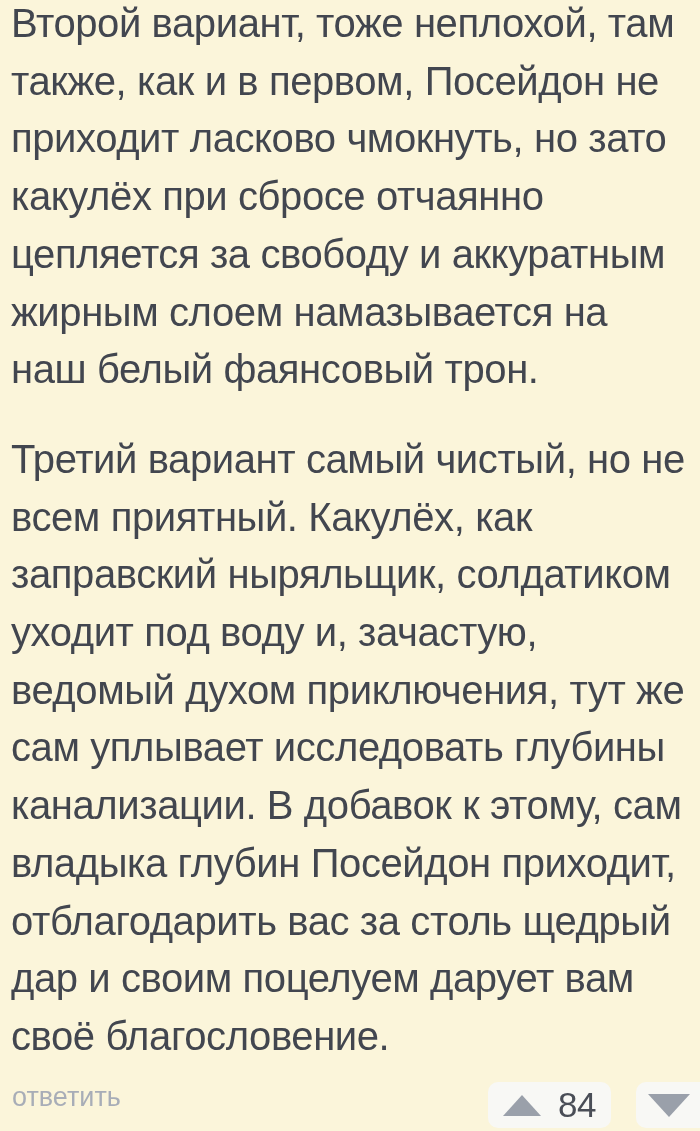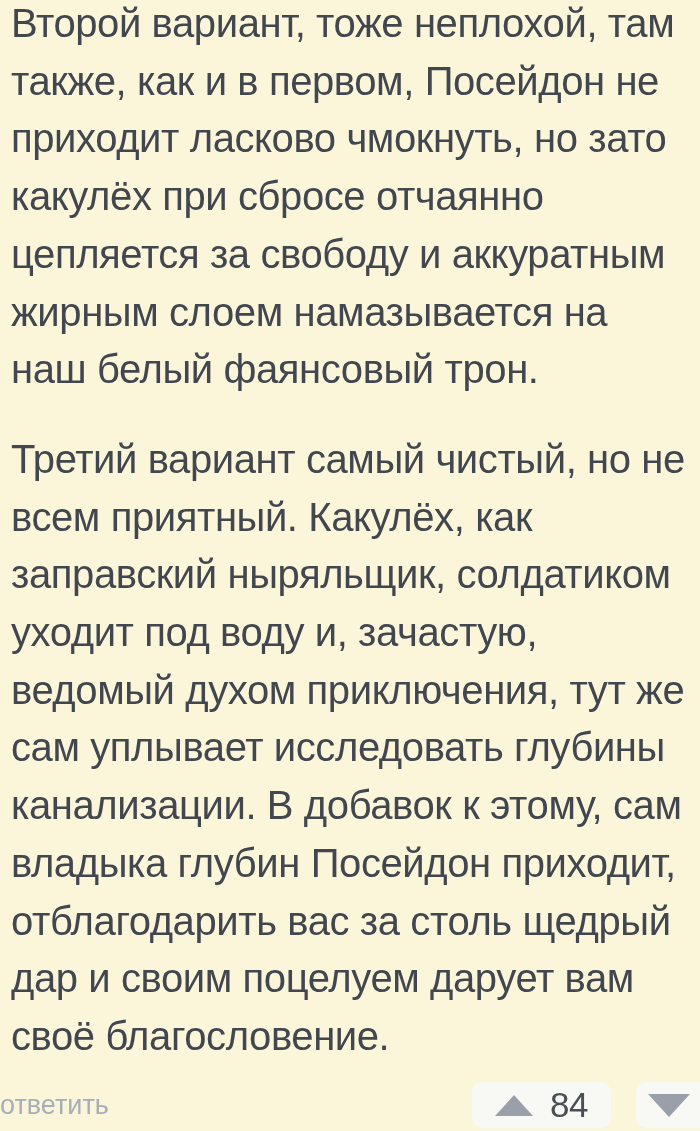--- a/index.html
+++ b/index.html
@@ -28,21 +28,21 @@
   .comment-text p + p {
     margin-top: 32px;
   }
   .comment-footer {
     position: absolute;
     top: 1082px;
     left: 0;
     right: 0;
     height: 46px;
     display: flex;
-    align-items: center;
+    padding-left: 12px;
   }
   .reply-link {
     font-size: 27px;
     color: #a8adb7;
     text-decoration: none;
     cursor: pointer;
   }
   .vote-controls {
     margin-left: auto;
     display: flex;
@@ -52,21 +52,21 @@
   .vote-box {
     background: #f8f8f5;
     border-radius: 10px;
     display: flex;
     align-items: center;
     justify-content: center;
     height: 46px;
     cursor: pointer;
   }
   .vote-up-box {
-    width: 139px;
+    width: 123px;
     gap: 17px;
   }
   .vote-down-box {
     width: 80px;
     margin-right: -16px; 
   }
   .tri-up {
     width: 0;
     height: 0;
     border-left: 19px solid transparent;

